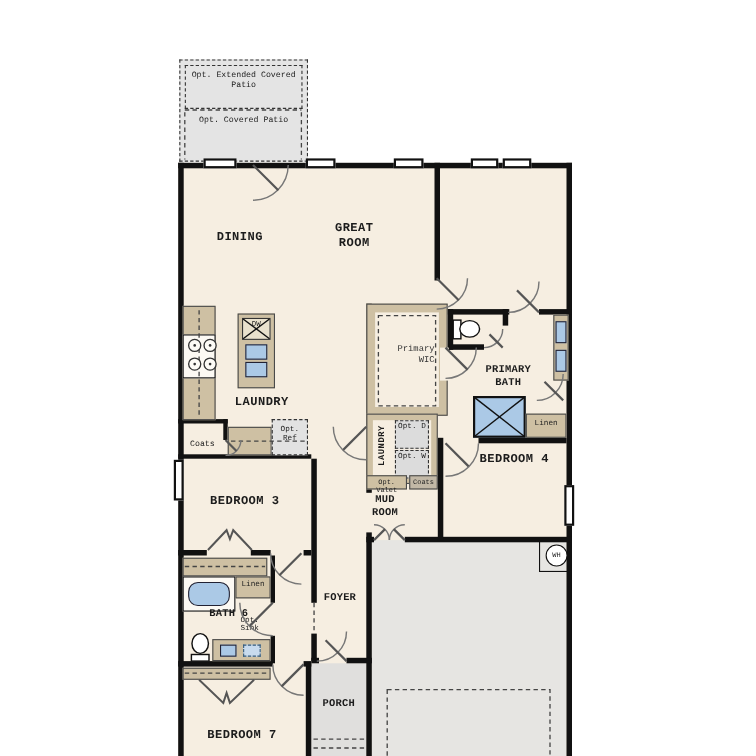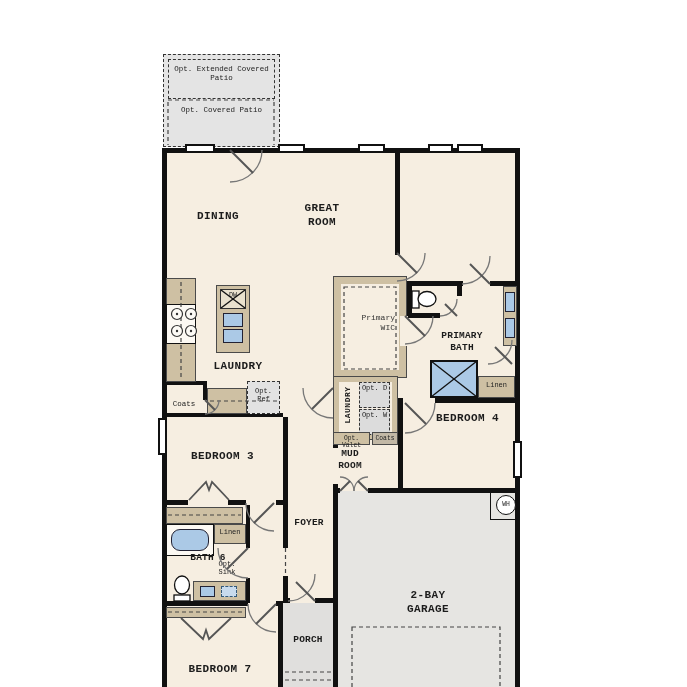--- a/index.html
+++ b/index.html
@@ -237,18 +237,17 @@
 
   <div class="room-label" style="left:178px;top:161px;width:80px;">DINING</div>
   <div class="room-label" style="left:292px;top:153px;width:60px;">GREAT ROOM</div>
   <div class="room-label" style="left:200px;top:311px;width:76px;">LAUNDRY</div>
   <div class="abs" style="left:345px;top:265px;width:50px;font-size:8px;text-align:right;line-height:1.25;color:#333;">Primary WIC</div>
   <div class="room-label sm" style="left:430px;top:282px;width:64px;">PRIMARY BATH</div>
   <div class="room-label sm" style="left:328px;top:400px;width:44px;">MUD ROOM</div>
   <div class="room-label" style="left:420px;top:363px;width:95px;">BEDROOM 4</div>
   <div class="room-label" style="left:175px;top:401px;width:95px;">BEDROOM 3</div>
   <div class="room-label sm" style="left:190px;top:504px;width:36px;">BATH 6</div>
-  <div class="room-label sm" style="left:286px;top:469px;width:46px;">FOYER</div>
+  <div class="room-label sm" style="left:286px;top:489px;width:46px;">FOYER</div>
   <div class="room-label sm" style="left:284px;top:586px;width:48px;">PORCH</div>
   <div class="room-label" style="left:165px;top:614px;width:110px;">BEDROOM 7</div>
-  <div class="room-label" style="left:390px;top:540px;width:76px;">2-BAY GARAGE</div>
 
 </div>
 
 </body></html>

